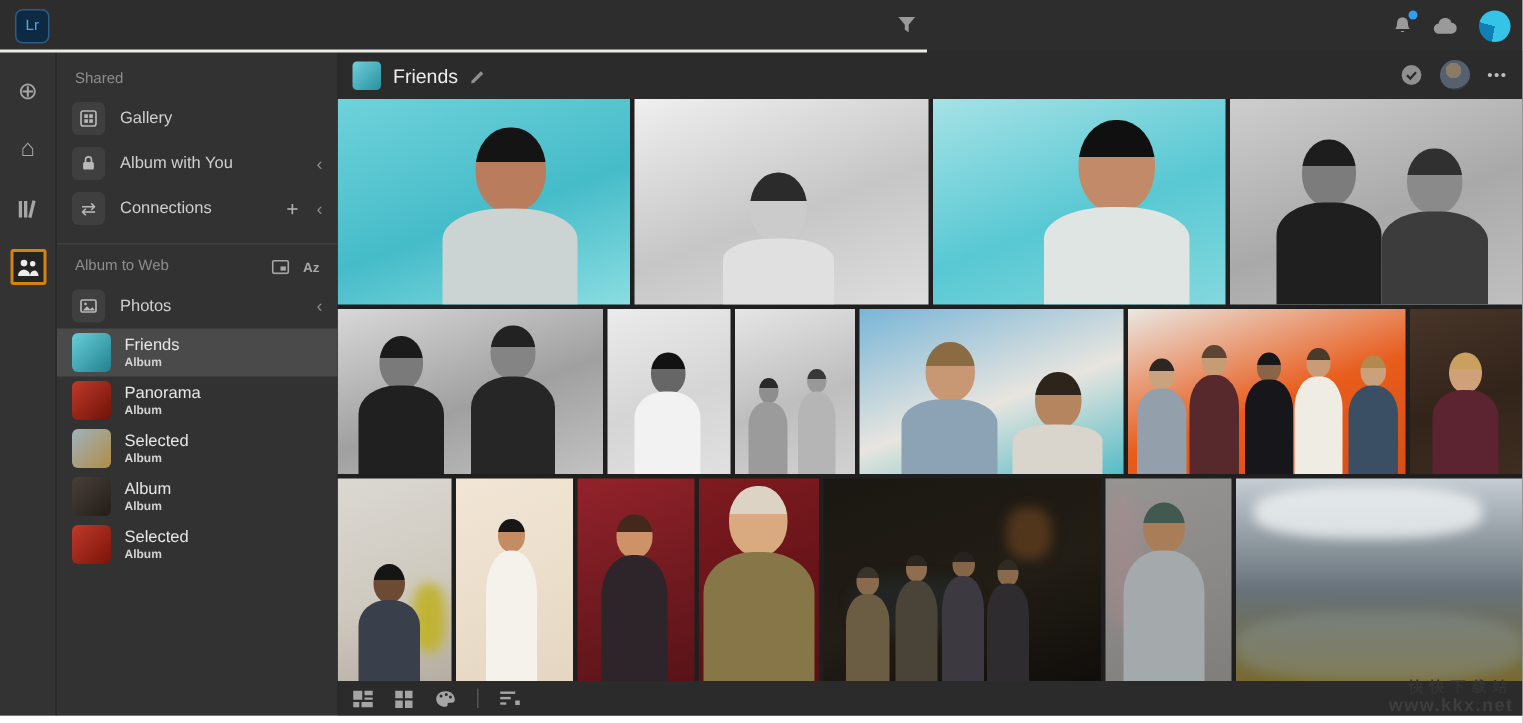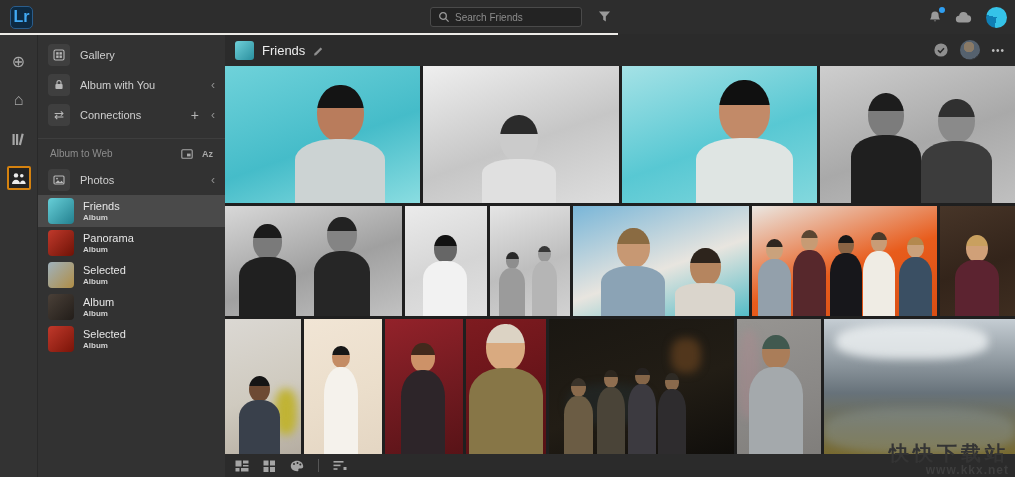--- a/index.html
+++ b/index.html
@@ -7,21 +7,21 @@
     font-family:"Liberation Sans", sans-serif; background:#fff; }
   .frame { position:relative; width:1015px; height:482px; background:#ffffff; }
   .app { position:absolute; left:0; top:0; width:1015px; height:477px;
     background:#1f1f1f; overflow:hidden; }
 
   
   .topbar { position:absolute; left:0; top:0; width:100%; height:34px;
     background:#2d2d2d; display:flex; align-items:center; z-index:20; }
   .logo { margin-left:10px; width:23px; height:23px; border-radius:5px;
     background:#0d2a42; border:1px solid #2a5d8c; color:#41aaf5;
-    font-size:16px; font-weight:bold; display:flex; align-items:center;
+    font-size:10px; font-weight:normal; display:flex; align-items:center;
     justify-content:center; }
   .searchbox { position:absolute; left:430px; top:7px; width:152px; height:20px;
     background:#232323; border:1px solid #4a4a4a; border-radius:3px;
     display:flex; align-items:center; gap:5px; padding:0 7px; }
   .searchbox input { flex:1; background:transparent; border:none; outline:none;
     color:#bdbdbd; font-size:10px; font-family:"Liberation Sans",sans-serif; }
   .searchbox input::placeholder { color:#8c8c8c; }
   .funnel { position:absolute; left:598px; top:10px; }
   .topbar-right { position:absolute; right:8px; top:0; height:34px;
     display:flex; align-items:center; gap:13px; }
@@ -95,42 +95,33 @@
   .fig-body { width:100%; flex:1; border-radius:45% 45% 0 0 / 32% 32% 0 0;
     margin-top:-4%; }
   .accent { position:absolute; border-radius:40%; filter:blur(4px); z-index:1; }
 
   .toolbar { height:23px; background:#2b2b2b; display:flex; align-items:center;
     gap:14px; padding-left:10px; flex:0 0 auto; color:#a5a5a5; }
   .tb-divider { width:1px; height:13px; background:#555; }
 
   .watermark { position:absolute; right:6px; bottom:0; text-align:right;
     z-index:6; line-height:1.1; }
-  .wm-cn { font-size:20px; font-weight:bold; color:#343434; letter-spacing:4px; }
+  .wm-cn { font-size:10px; font-weight:bold; color:#343434; letter-spacing:4px; }
   .wm-url { font-size:12px; font-weight:bold; color:#3e3e3e; letter-spacing:1px; }
 
   svg { display:block; }
 </style>
 </head>
 <body>
 
 <div class="frame">
   <div class="app">
 
     <div class="topbar">
       <div class="logo">Lr</div>
-      <div class="searchbox">
-        <span>
-          <svg width="12" height="12" viewBox="0 0 12 12">
-              <circle cx="5" cy="5" r="3.3" fill="none" stroke="#9a9a9a" stroke-width="1.3"></circle>
-              <line x1="7.6" y1="7.6" x2="10.6" y2="10.6" stroke="#9a9a9a" stroke-width="1.3"></line>
-            </svg>
-        </span>
-        <input type="text" placeholder="Search Friends" style="">
-      </div>
       <span class="funnel">
         <svg width="13" height="13" viewBox="0 0 14 14">
             <path d="M1 1.5h12L8.4 7v5.4L5.6 10.5V7z" fill="#9a9a9a"></path>
           </svg>
       </span>
       <div class="topbar-right">
         <span class="bell-wrap">
           <svg width="14" height="15" viewBox="0 0 14 15">
               <path d="M7 1.5a3.6 3.6 0 0 0-3.6 3.6c0 3-1.3 4.3-1.3 4.3h9.8S10.6 8.1 10.6 5.1A3.6 3.6 0 0 0 7 1.5z" fill="#9a9a9a"></path>
               <path d="M5.8 10.6a1.3 1.3 0 0 0 2.4 0z" fill="#9a9a9a"></path>
@@ -161,20 +152,23 @@
         <svg width="15" height="13" viewBox="0 0 15 13">
             <circle cx="5" cy="3.4" r="2.2" fill="#ececec"></circle>
             <path d="M1 12c0-2.6 1.8-4.2 4-4.2S9 9.4 9 12z" fill="#ececec"></path>
             <circle cx="10.8" cy="3.8" r="1.8" fill="#ececec"></circle>
             <path d="M8.9 12c.2-2.2 1.3-3.6 3-3.6 1.5 0 2.6 1.3 2.8 3.6z" fill="#ececec"></path>
           </svg>
       </span>
     </div>
 
     <div class="sidebar">
+      <div class="section-header">
+        <span>Shared</span>
+      </div>
 
       <div class="side-item">
         <span class="icon-box">
           <svg width="12" height="12" viewBox="0 0 12 12">
               <rect x="1" y="1" width="10" height="10" rx="1.5" fill="none" stroke="#b8b8b8" stroke-width="1.1"></rect>
               <rect x="3.2" y="3.2" width="2.4" height="2.4" fill="#b8b8b8"></rect>
               <rect x="6.5" y="3.2" width="2.4" height="2.4" fill="#b8b8b8"></rect>
               <rect x="3.2" y="6.5" width="2.4" height="2.4" fill="#b8b8b8"></rect>
               <rect x="6.5" y="6.5" width="2.4" height="2.4" fill="#b8b8b8"></rect>
             </svg>

